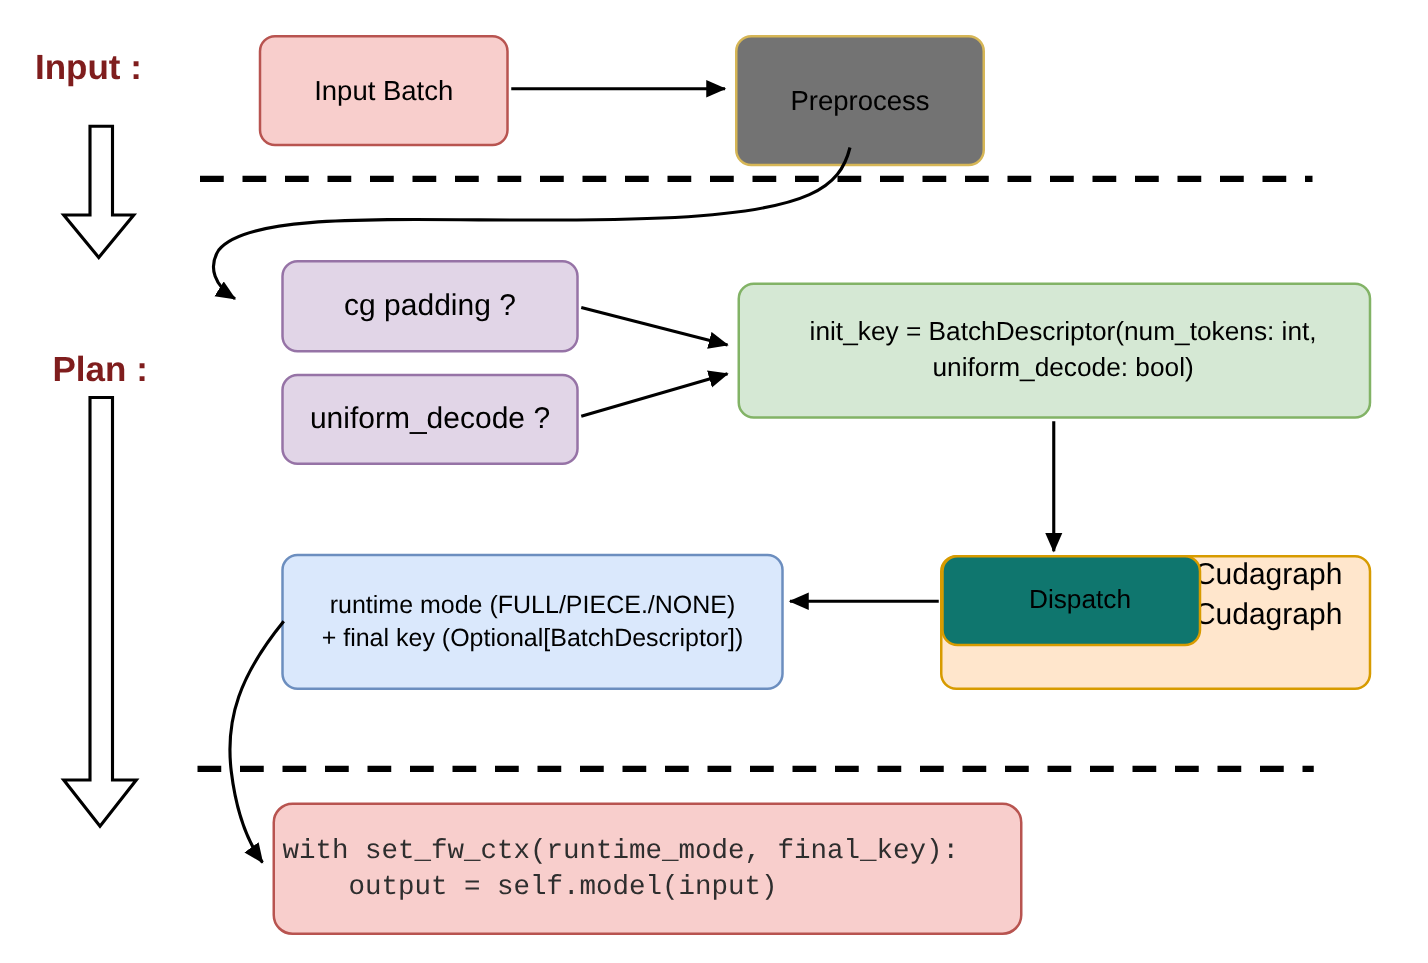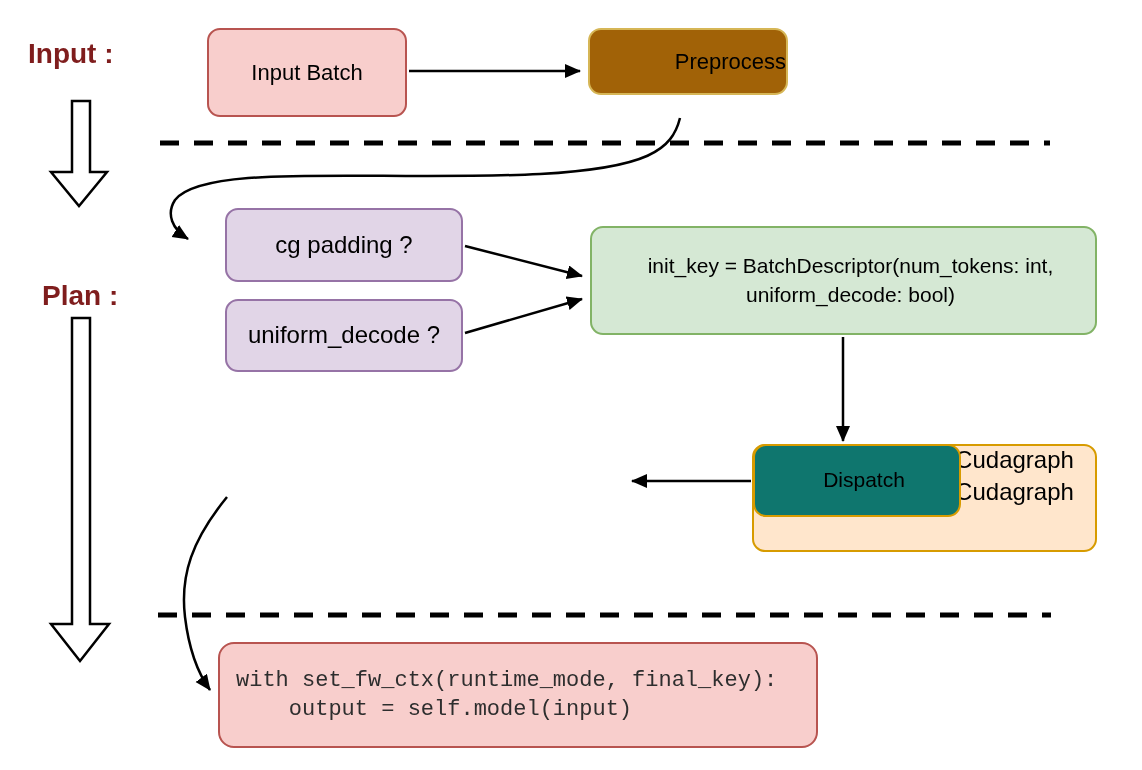--- a/index.html
+++ b/index.html
@@ -50,21 +50,21 @@
   .fs22 { font-size: 22px; }
   .fs24 { font-size: 24px; }
   .code-node {
     align-items: flex-start;
     justify-content: center;
     text-align: left;
     font-family: "Liberation Mono", "DejaVu Sans Mono", monospace;
     font-size: 22px;
     line-height: 29px;
     color: #2e2e2e;
-    padding-left: 16px;
+    padding-left: 6px;
     border-radius: 16px;
   }
   .dispatcher-text {
     position: absolute;
     z-index: 1;
     display: flex;
     flex-direction: column;
     align-items: center;
     justify-content: flex-start;
     text-align: center;
@@ -78,37 +78,41 @@
 
 <div class="canvas">
 
   <div class="stage-label" style="left:28px; top:38px;">Input :</div>
   <div class="stage-label" style="left:42px; top:244px;margin-top:36px;">Plan :</div>
 
   <div class="node fs22" style="left: 207px; top: 28px; width: 200px; height: 89px; background-color: rgb(248, 206, 204); border-color: rgb(184, 84, 80);">
     <span class="line">Input Batch</span>
   </div>
 
-  <div class="node fs22" style="left: 588px; top: 28px; width: 200px; height: 67px; background-color: #a16207; border-color: rgb(214, 182, 86); align-items: flex-end;">
+  <div class="node fs22" style="left: 588px; top: 28px; width: 200px; height: 105px; background-color: #737373; border-color: rgb(214, 182, 86);">
     <span class="line">Preprocess</span>
   </div>
 
   <div class="node fs24" style="left: 225px; top: 208px; width: 238px; height: 74px; background-color: rgb(225, 213, 231); border-color: rgb(150, 115, 166);">
     <span class="line">cg padding ?</span>
   </div>
 
   <div class="node fs24" style="left: 225px; top: 299px; width: 238px; height: 73px; background-color: rgb(225, 213, 231); border-color: rgb(150, 115, 166);">
     <span class="line">uniform_decode ?</span>
   </div>
 
   <div class="node fs21" style="left: 590px; top: 226px; width: 507px; height: 109px; background-color: rgb(213, 232, 212); border-color: rgb(130, 179, 102);">
     <span class="line">init_key = BatchDescriptor(num_tokens: int,</span>
     <span class="line">uniform_decode: bool)</span>
   </div>
 
+  <div class="node fs20" style="left: 225px; top: 443px; width: 402px; height: 109px; background-color: rgb(218, 232, 252); border-color: rgb(108, 142, 191);">
+    <span class="line">runtime mode (FULL/PIECE./NONE)</span>
+    <span class="line">+ final key (Optional[BatchDescriptor])</span>
+  </div>
 
   <div class="node" style="left: 752px; top: 444px; width: 345px; height: 108px; background-color: rgb(255, 230, 204); border-color: rgb(215, 155, 0);">
   </div>
   <div class="dispatcher-text" style="left:932px; top:444px; width:165px; height:108px;">
     <span class="line">Cudagraph</span>
     <span class="line">Cudagraph</span>
   </div>
 
   <div class="node fs21" style="left: 753px; top: 444px; width: 208px; height: 73px; z-index: 2; background-color: #0f766e; border-color: rgb(215, 155, 0);">
     <span class="line">Dispatch</span>

